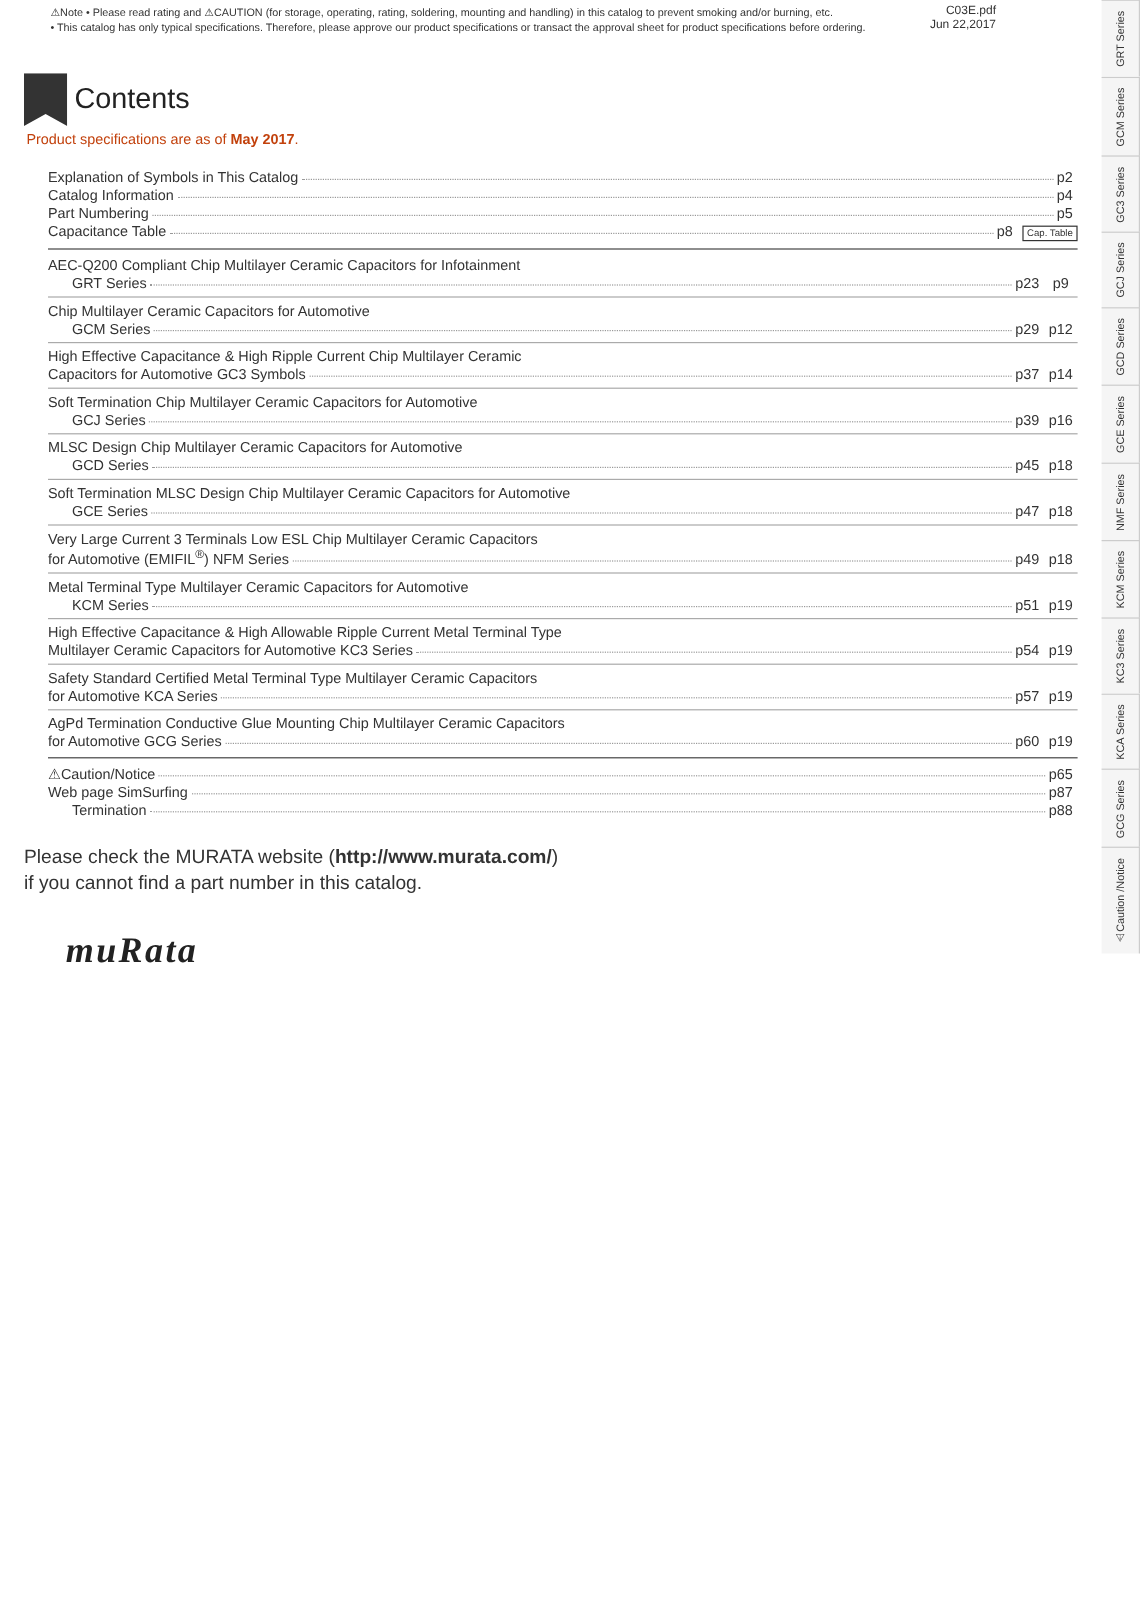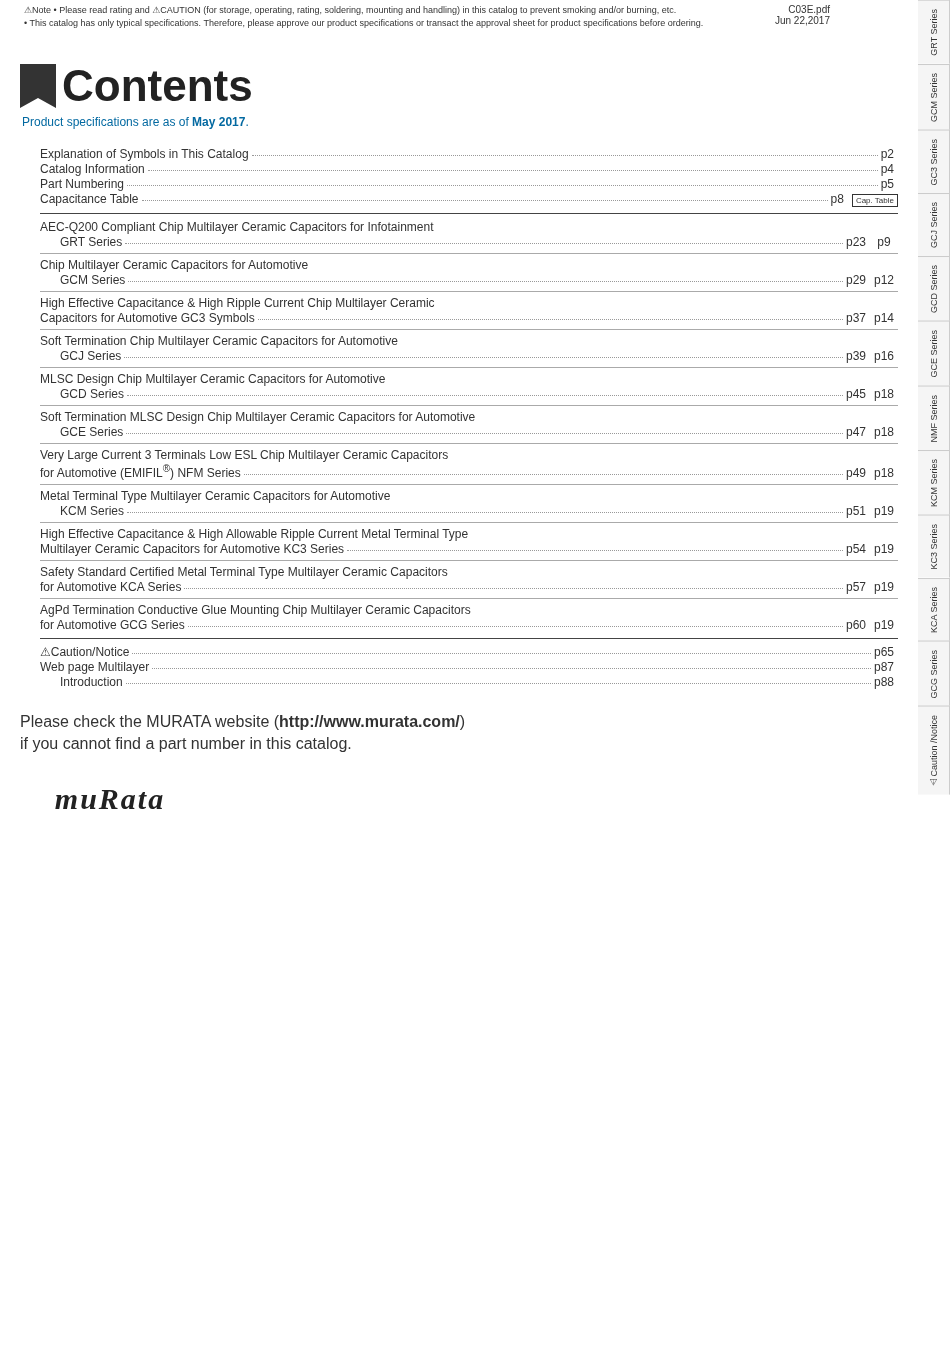--- a/index.html
+++ b/index.html
@@ -13,20 +13,21 @@
     }
 
     
     .top-notice {
       font-size: 9px;
       color: #333;
       padding: 4px 24px;
       line-height: 1.4;
       border-bottom: none;
       max-width: 780px;
+      margin-left: 18px;
     }
 
     .top-right-info {
       position: absolute;
       top: 4px;
       right: 120px;
       font-size: 10px;
       color: #333;
       text-align: right;
     }
@@ -75,28 +76,28 @@
     }
 
     .bookmark-icon {
       width: 36px;
       height: 44px;
       margin-right: 6px;
       flex-shrink: 0;
     }
 
     .contents-title {
-      font-size: 44px;
-      font-weight: bold;
+      font-size: 24px;
+      font-weight: normal;
       color: #222;
     }
 
     .subtitle {
       font-size: 12px;
-      color: #0369a1;
+      color: #c2410c;
       margin-bottom: 18px;
       margin-left: 2px;
     }
 
     .subtitle strong {
       font-weight: bold;
     }
 
     .cap-table-label {
       font-size: 8px;
@@ -385,26 +386,26 @@
     </div>
 
     <hr class="thick">
 
     <div class="toc-item">
       <span class="toc-item-title">⚠Caution/Notice</span>
       <span class="toc-item-dots"></span>
       <span class="toc-item-page">p65</span>
     </div>
     <div class="toc-item">
-      <span class="toc-item-title">Web page Multilayer</span>
+      <span class="toc-item-title">Web page SimSurfing</span>
       <span class="toc-item-dots"></span>
       <span class="toc-item-page">p87</span>
     </div>
     <div class="toc-item indent-row">
-      <span class="toc-item-title">Introduction</span>
+      <span class="toc-item-title">Termination</span>
       <span class="toc-item-dots"></span>
       <span class="toc-item-page">p88</span>
     </div>
 
   </div>
 
   <div class="footer-notes">
     <p>
       Please check the MURATA website (<strong>http://www.murata.com/</strong>)
     </p>

